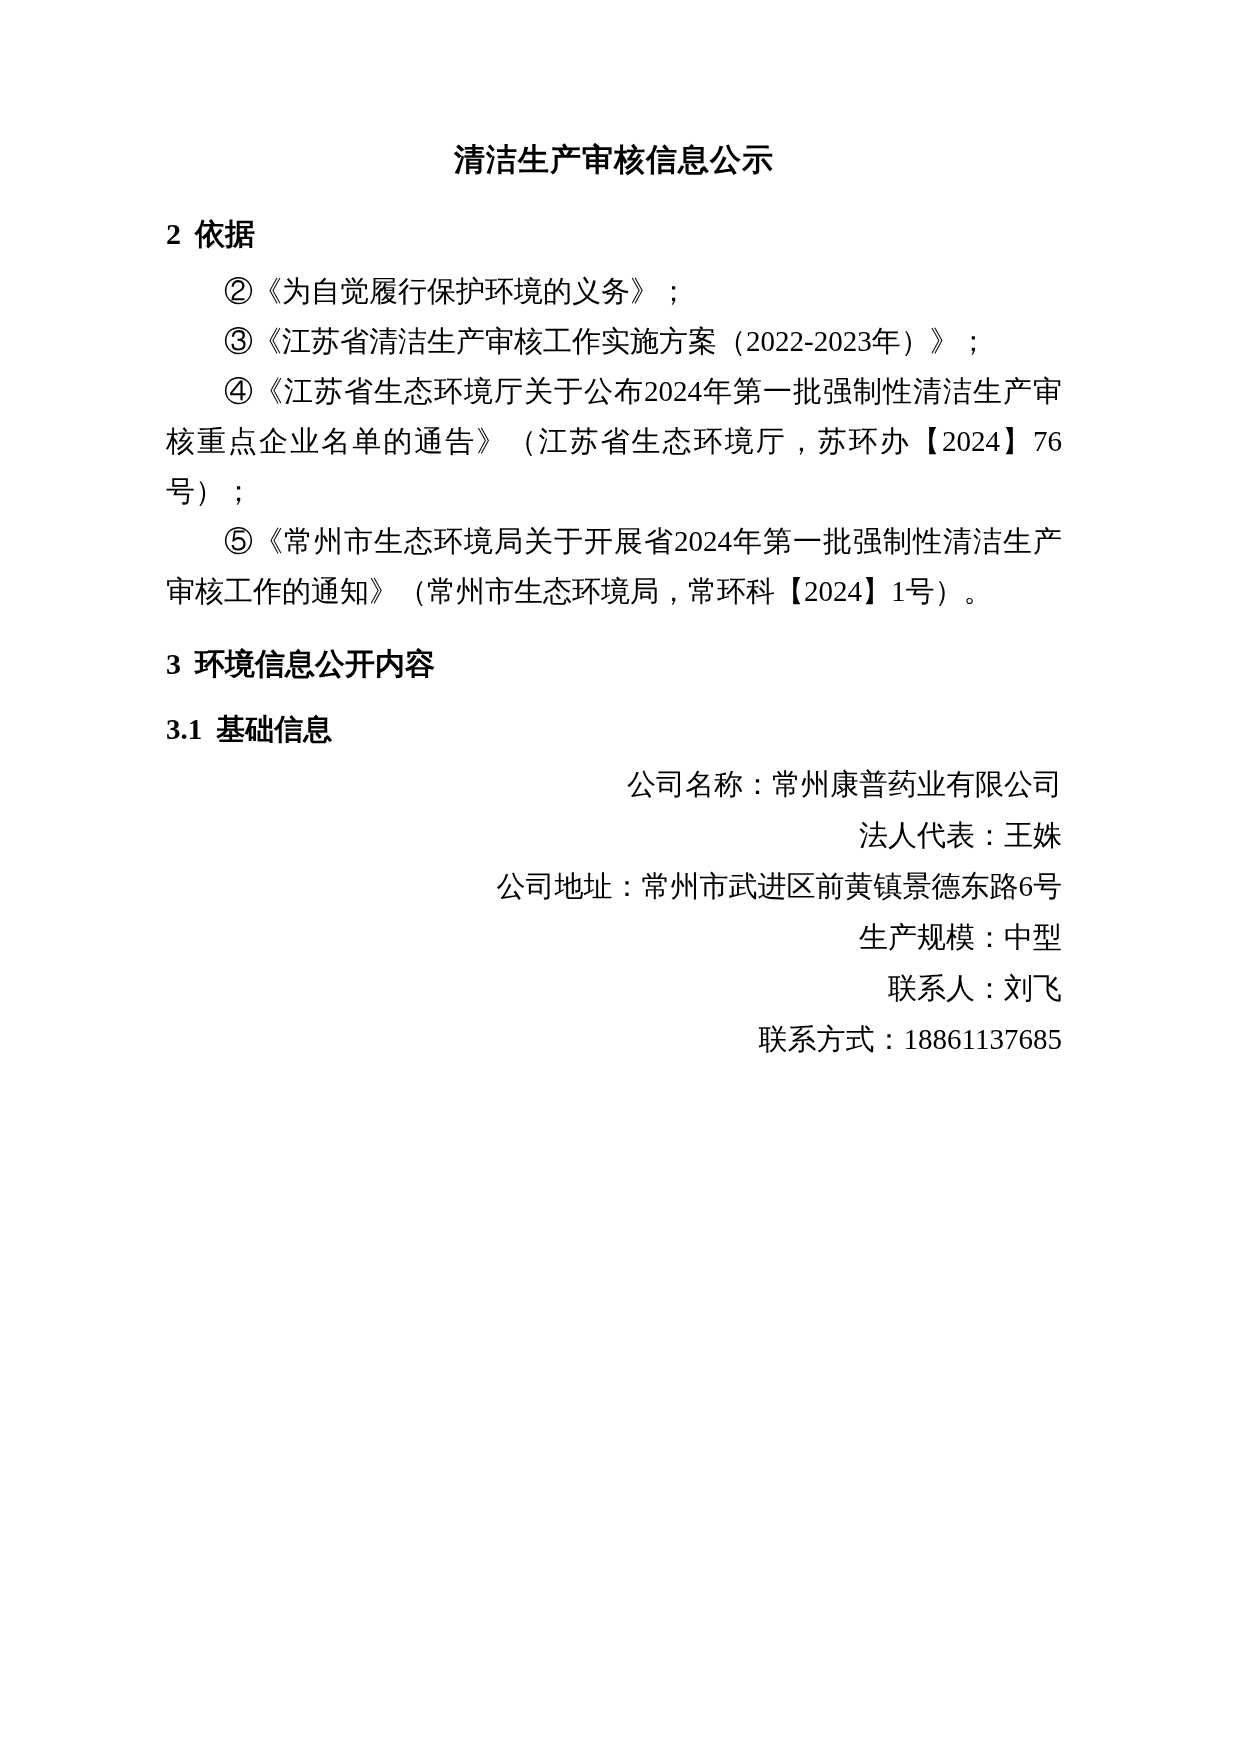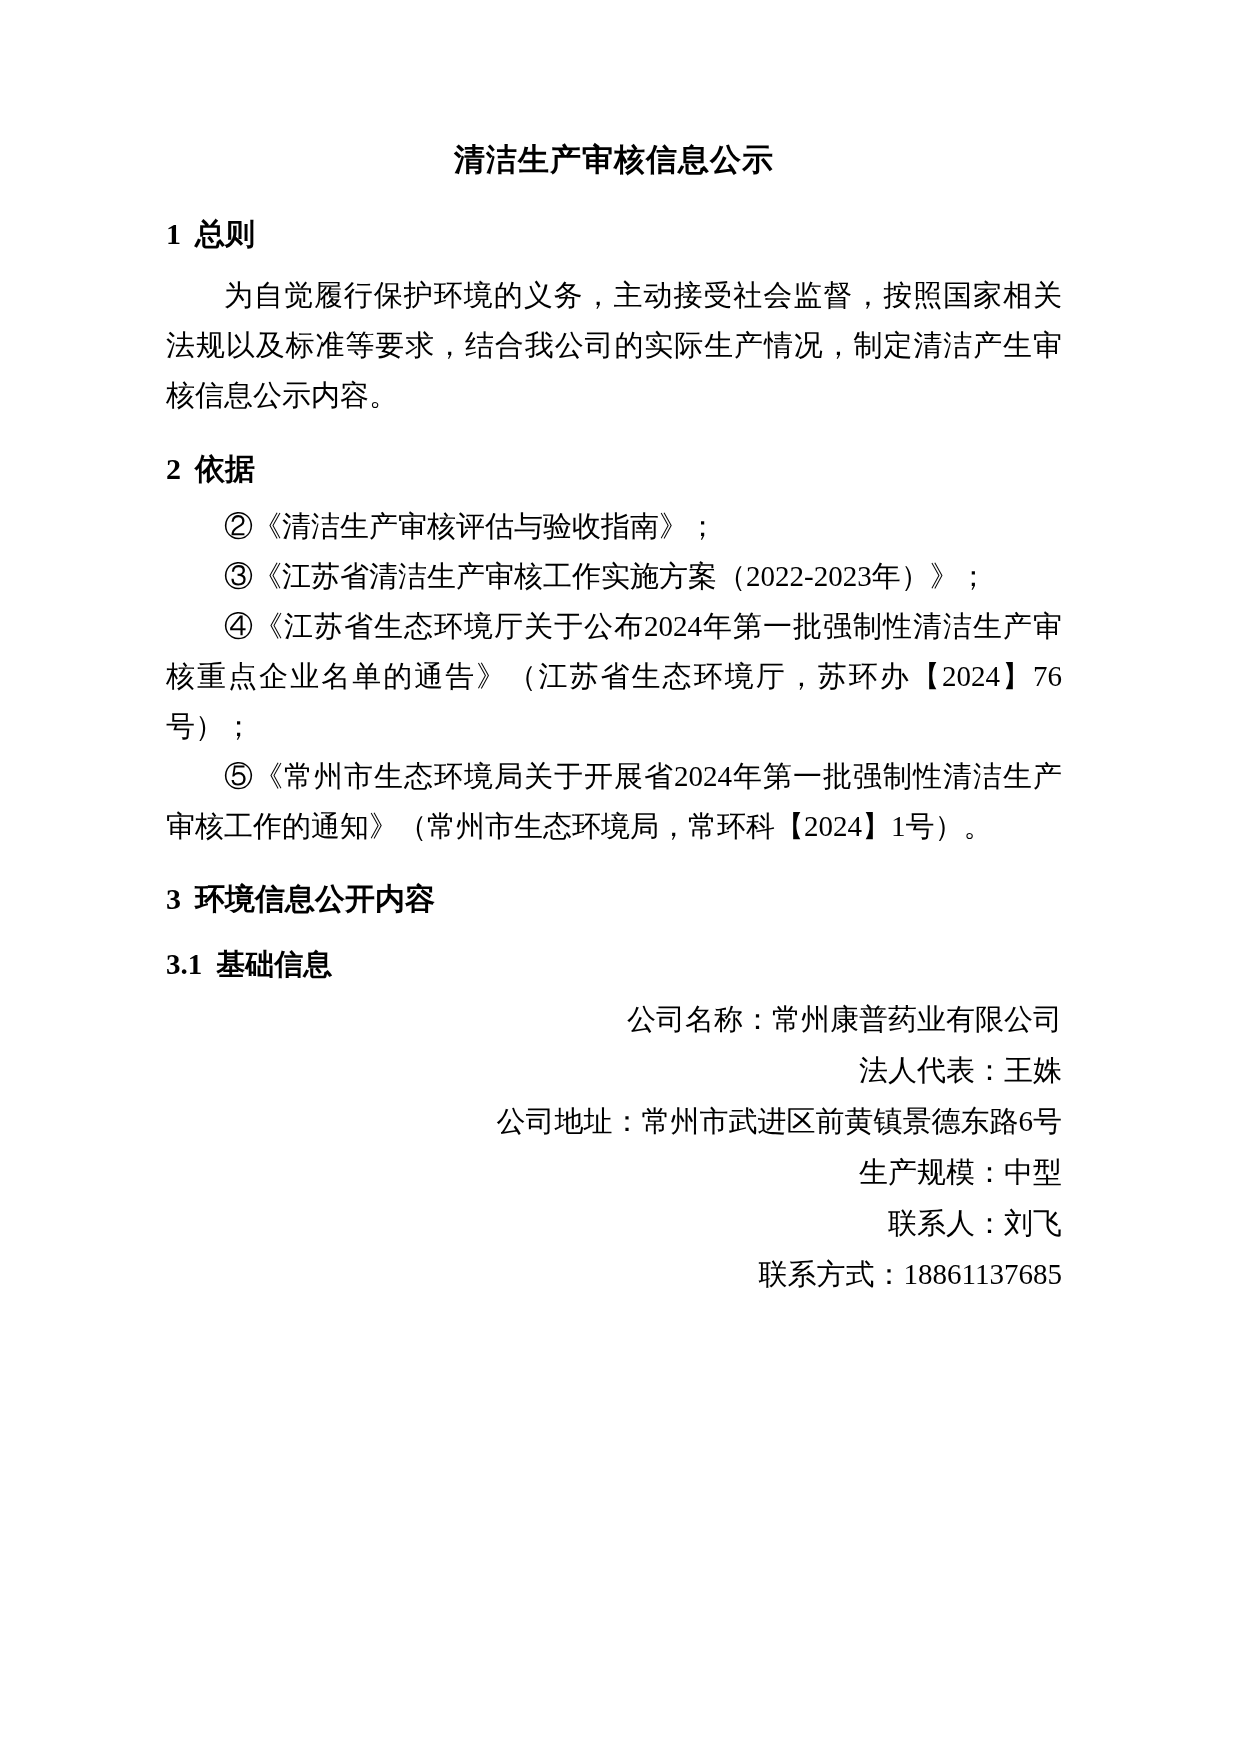--- a/index.html
+++ b/index.html
@@ -68,28 +68,24 @@
   section { margin: 0; padding: 0; }
 </style>
 </head>
 <body>
 
 <div class="page">
   <div class="content">
 
     <h1 class="doc-title">清洁生产审核信息公示</h1>
 
-    <section>
-      <h2 class="sec-h"><span class="sec-num">1</span><span class="sec-txt">总则</span></h2>
-      <p class="body-p">为自觉履行保护环境的义务，主动接受社会监督，按照国家相关法规以及标准等要求，结合我公司的实际生产情况，制定清洁产生审核信息公示内容。</p>
-    </section>
 
     <section>
       <h2 class="sec-h mt-basis"><span class="sec-num">2</span><span class="sec-txt">依据</span></h2>
-      <p class="body-p">②《清洁生产审核评估与验收指南》；</p>
+      <p class="body-p">②《为自觉履行保护环境的义务》；</p>
       <p class="body-p">③《江苏省清洁生产审核工作实施方案（2022-2023年）》；</p>
       <p class="body-p">④《江苏省生态环境厅关于公布2024年第一批强制性清洁生产审核重点企业名单的通告》（江苏省生态环境厅，苏环办【2024】76号）；</p>
       <p class="body-p">⑤《常州市生态环境局关于开展省2024年第一批强制性清洁生产审核工作的通知》（常州市生态环境局，常环科【2024】1号）。</p>
     </section>
 
     <section>
       <h2 class="sec-h mt-disclosure"><span class="sec-num">3</span><span class="sec-txt">环境信息公开内容</span></h2>
 
       <h3 class="sub-h"><span class="sec-num">3.1</span><span class="sec-txt">基础信息</span></h3>
 

